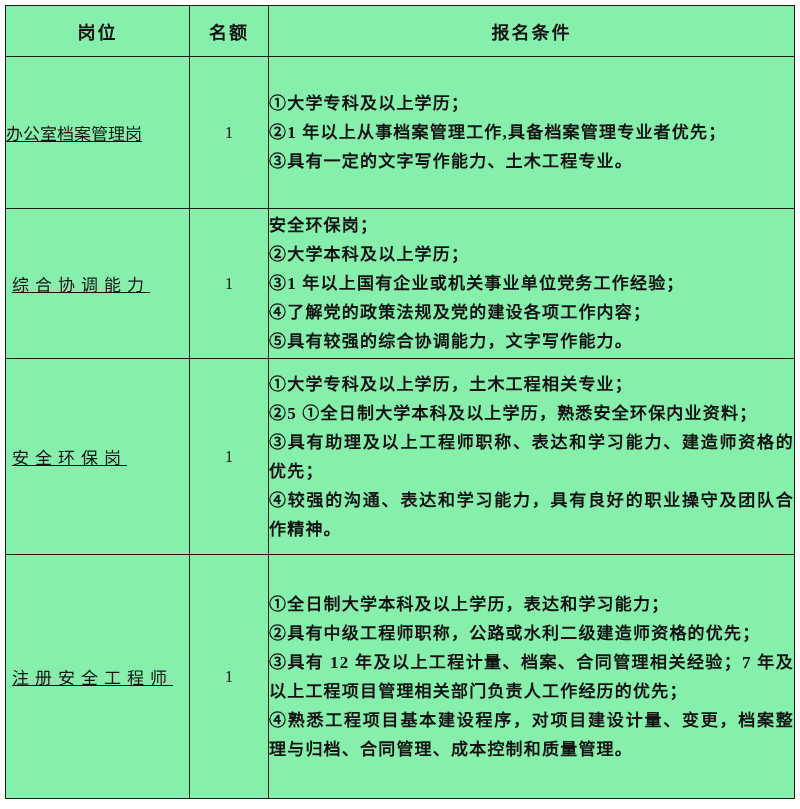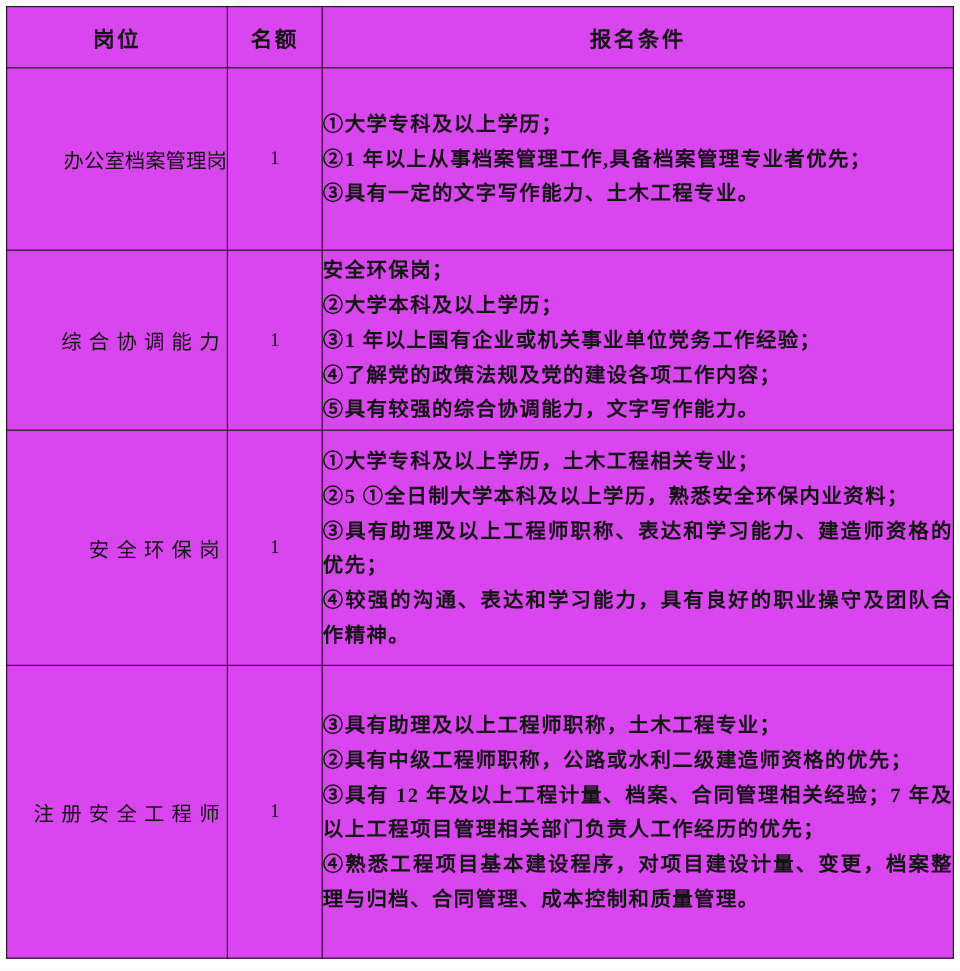--- a/index.html
+++ b/index.html
@@ -13,21 +13,21 @@
   }
   .table-wrap {
     position: absolute;
     left: 5px;
     top: 5px;
   }
   table.job-table {
     border-collapse: collapse;
     table-layout: fixed;
     width: 789px;
-    background: #d946ef;
+    background: #86efac;
   }
   table.job-table th,
   table.job-table td {
     border: 1px solid #1c1c1c;
     padding: 0;
     vertical-align: middle;
     overflow: hidden;
   }
   col.c-pos  { width: 184px; }
   col.c-quo  { width: 79px; }
@@ -40,22 +40,23 @@
     text-align: center;
     letter-spacing: 2px;
   }
 
   tr.row-1 { height: 152px; }
   tr.row-2 { height: 150px; }
   tr.row-3 { height: 196px; }
   tr.row-4 { height: 244px; }
 
   td.pos-cell {
-    text-align: right;
+    text-align: left;
     font-size: 17px;
+    text-decoration: underline;
   }
   
   tbody tr.row-2 td.pos-cell .pos-name,
   tbody tr.row-3 td.pos-cell .pos-name,
   tbody tr.row-4 td.pos-cell .pos-name {
     letter-spacing: 6px;
     padding-left: 6px; 
   }
   td.quota-cell {
     text-align: center;
@@ -127,21 +128,21 @@
           <p class="cond-line">③具有助理及以上工程师职称、表达和学习能力、建造师资格的优先；</p>
           <p class="cond-line">④较强的沟通、表达和学习能力，具有良好的职业操守及团队合作精神。</p>
         </td>
       </tr>
       <tr class="row-4">
         <td class="pos-cell">
           <span class="pos-name">注册安全工程师</span>
         </td>
         <td class="quota-cell">1</td>
         <td class="cond-cell">
-          <p class="cond-line">③具有助理及以上工程师职称，土木工程专业；</p>
+          <p class="cond-line">①全日制大学本科及以上学历，表达和学习能力；</p>
           <p class="cond-line">②具有中级工程师职称，公路或水利二级建造师资格的优先；</p>
           <p class="cond-line">③具有 12 年及以上工程计量、档案、合同管理相关经验；7 年及以上工程项目管理相关部门负责人工作经历的优先；</p>
           <p class="cond-line">④熟悉工程项目基本建设程序，对项目建设计量、变更，档案整理与归档、合同管理、成本控制和质量管理。</p>
         </td>
       </tr>
     </tbody>
   </table>
 </div>
 
 </body></html>

